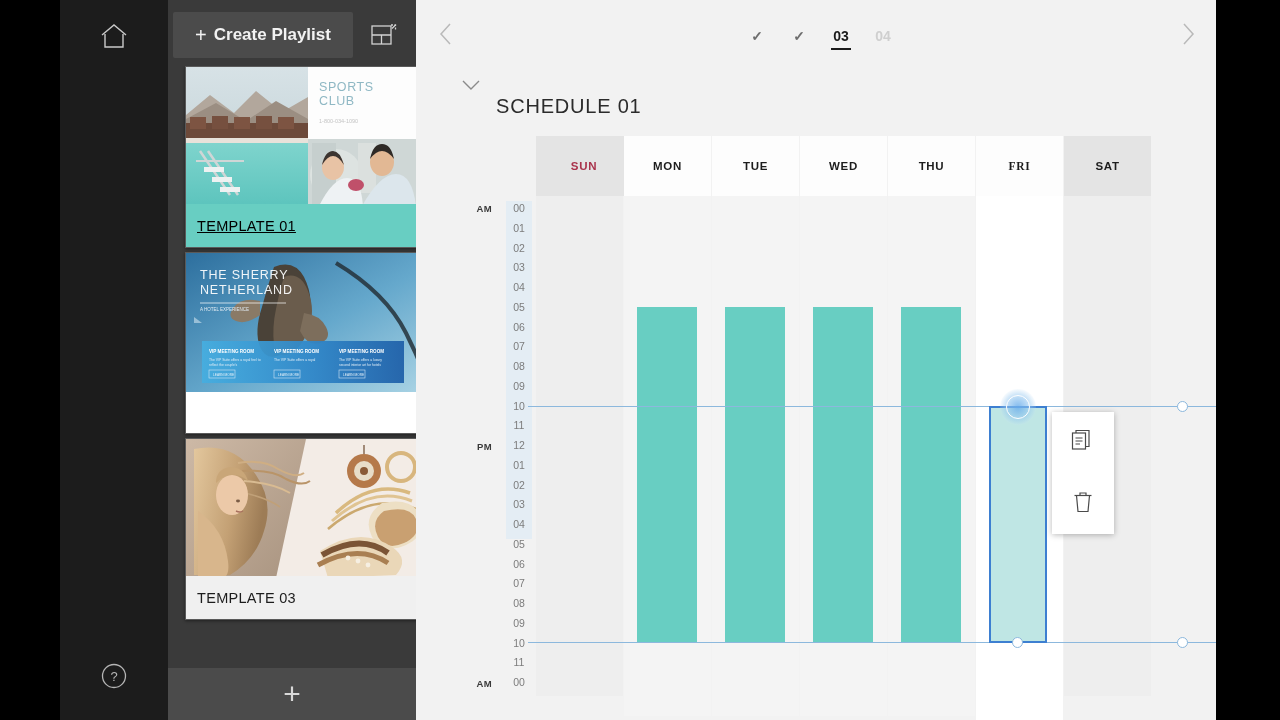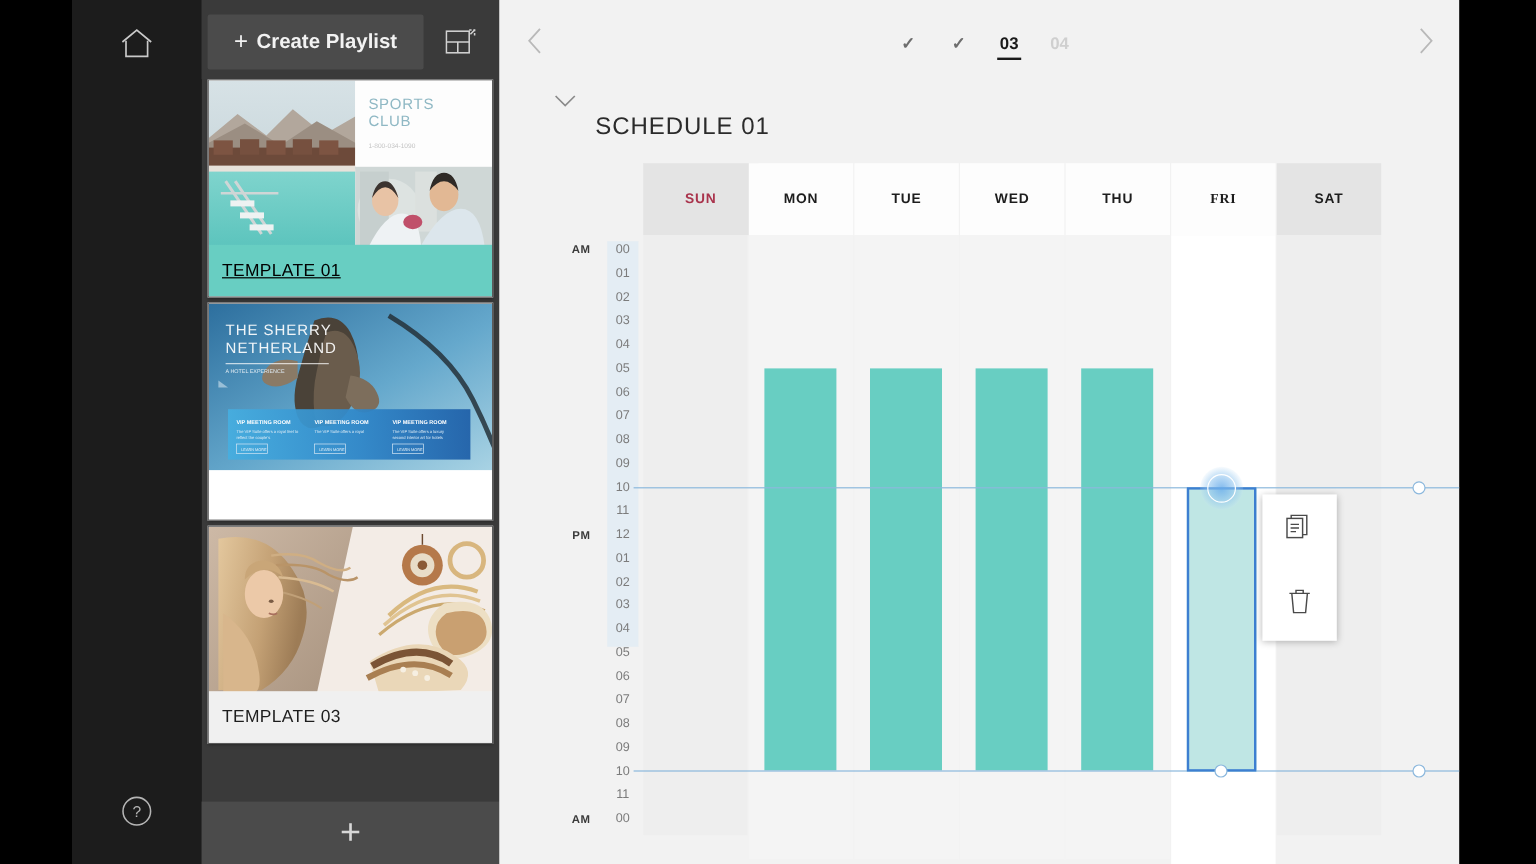--- a/index.html
+++ b/index.html
@@ -41,21 +41,21 @@
     display: flex; align-items: center; justify-content: center; gap: 7px;
     cursor: pointer; font-family: "Liberation Sans", sans-serif;
   }
   .create-plus { font-size: 20px; font-weight: 400; line-height: 1; }
   .layout-btn {
     position: absolute; left: 198px; top: 18px; width: 36px; height: 34px;
     display: flex; align-items: center; justify-content: center; cursor: pointer;
   }
 
   .pl-list {
-    position: absolute; left: 0; top: 66px; width: 248px; height: 602px;
+    position: absolute; left: 12px; top: 66px; width: 248px; height: 602px;
     overflow: hidden;
   }
   .card {
     position: absolute; left: 5px; width: 238px; height: 182px;
     background: #fff; border: 1px solid #5a5a5a;
     box-shadow: 0 1px 3px rgba(0,0,0,0.45);
     overflow: hidden;
   }
   .card-img { position: absolute; left: 0; top: 0; width: 238px; height: 139px; overflow: hidden; }
   .card-label {

